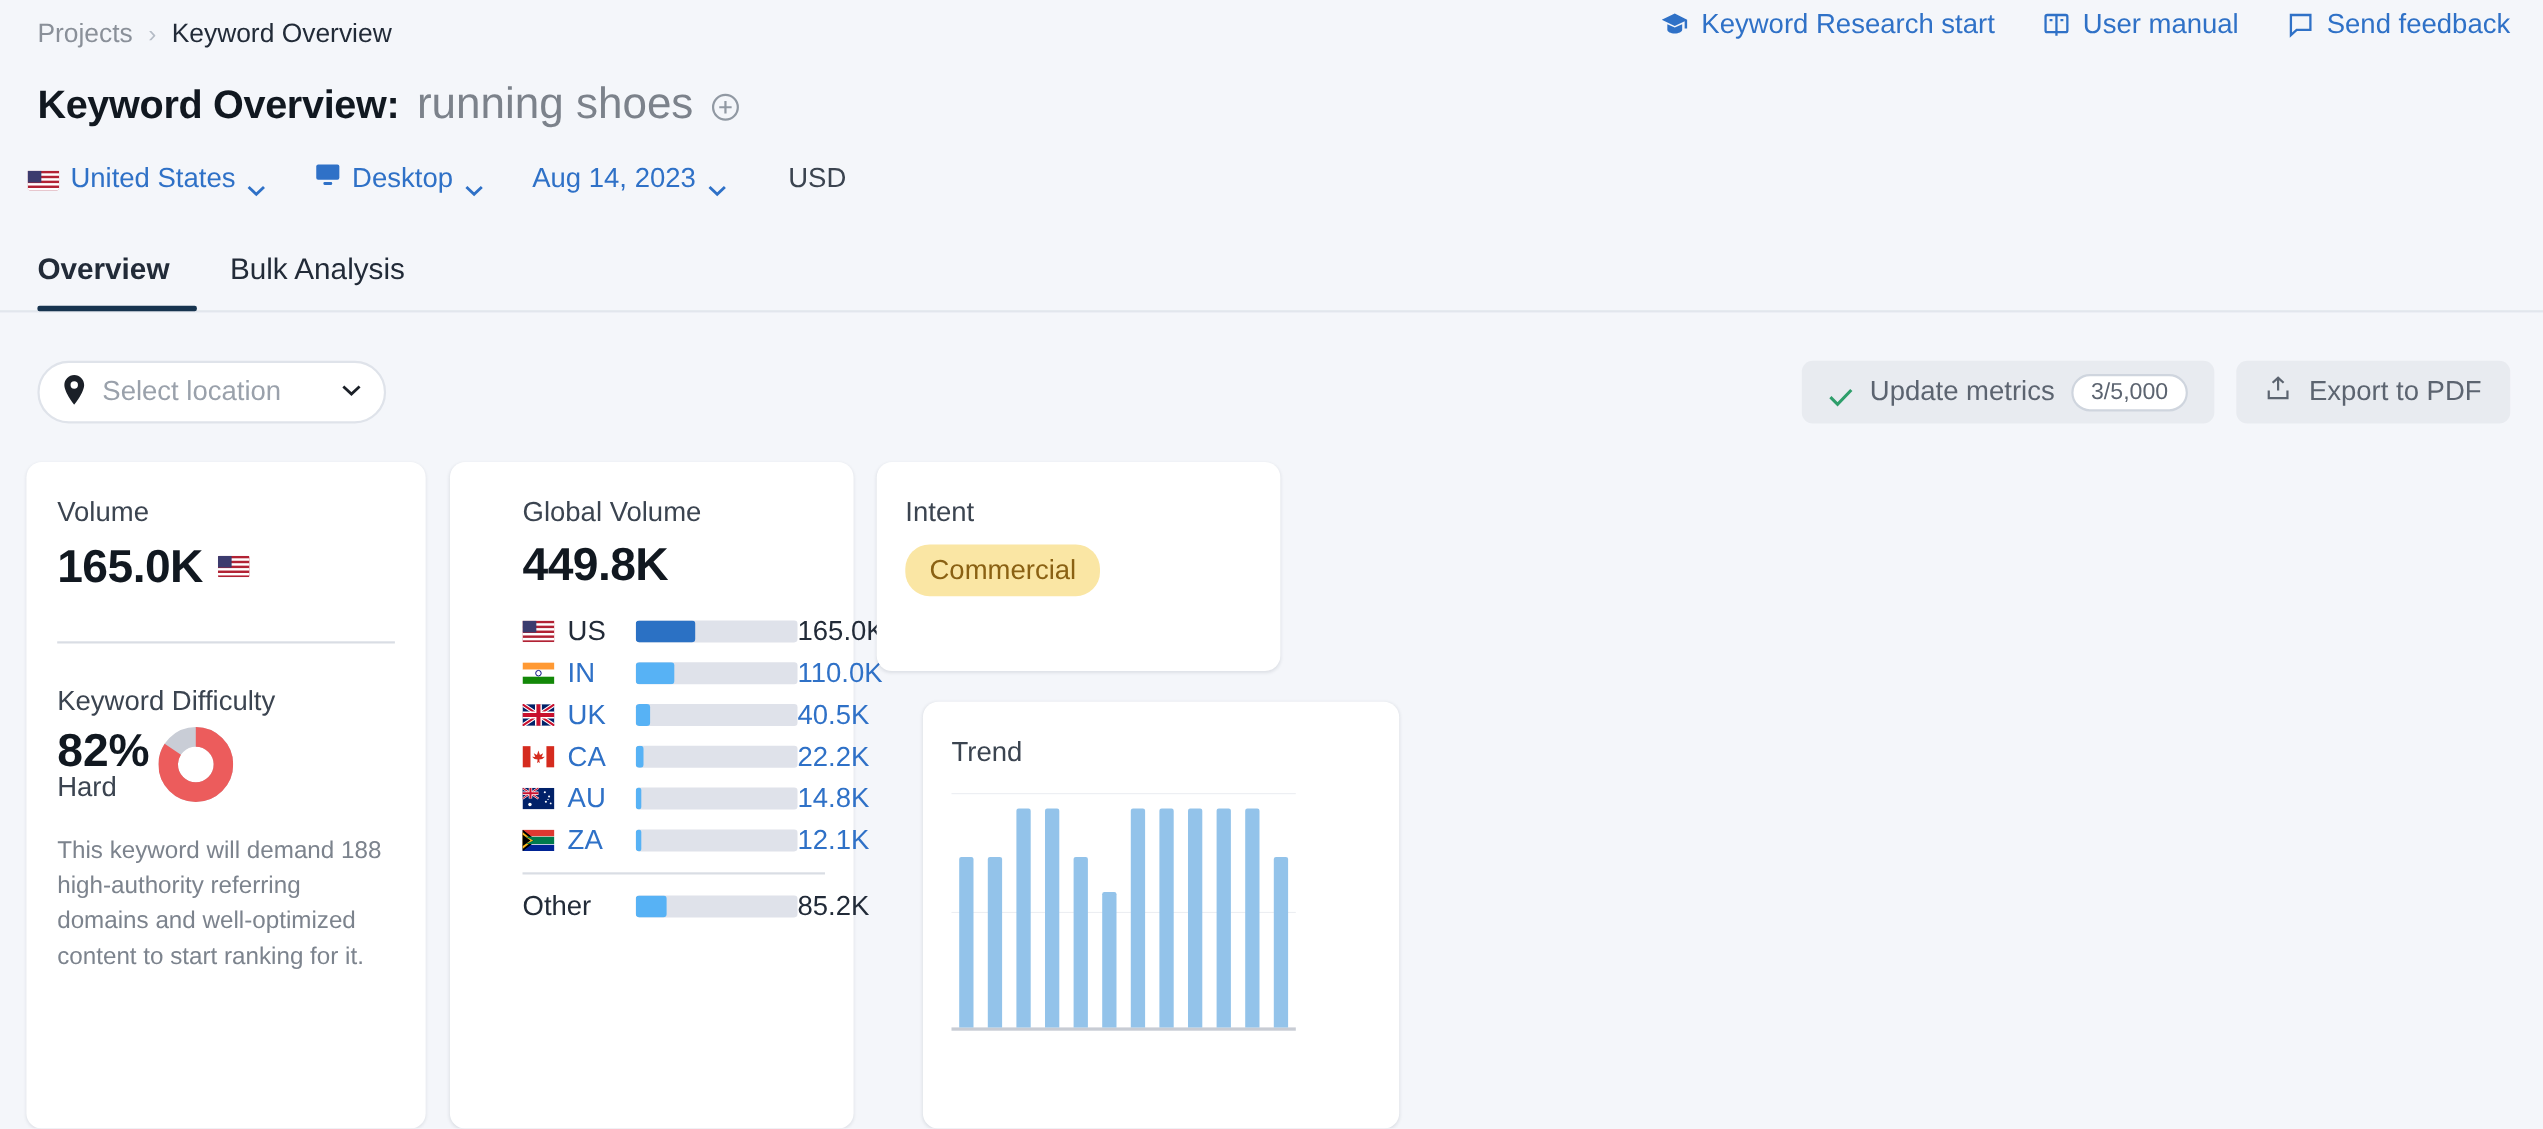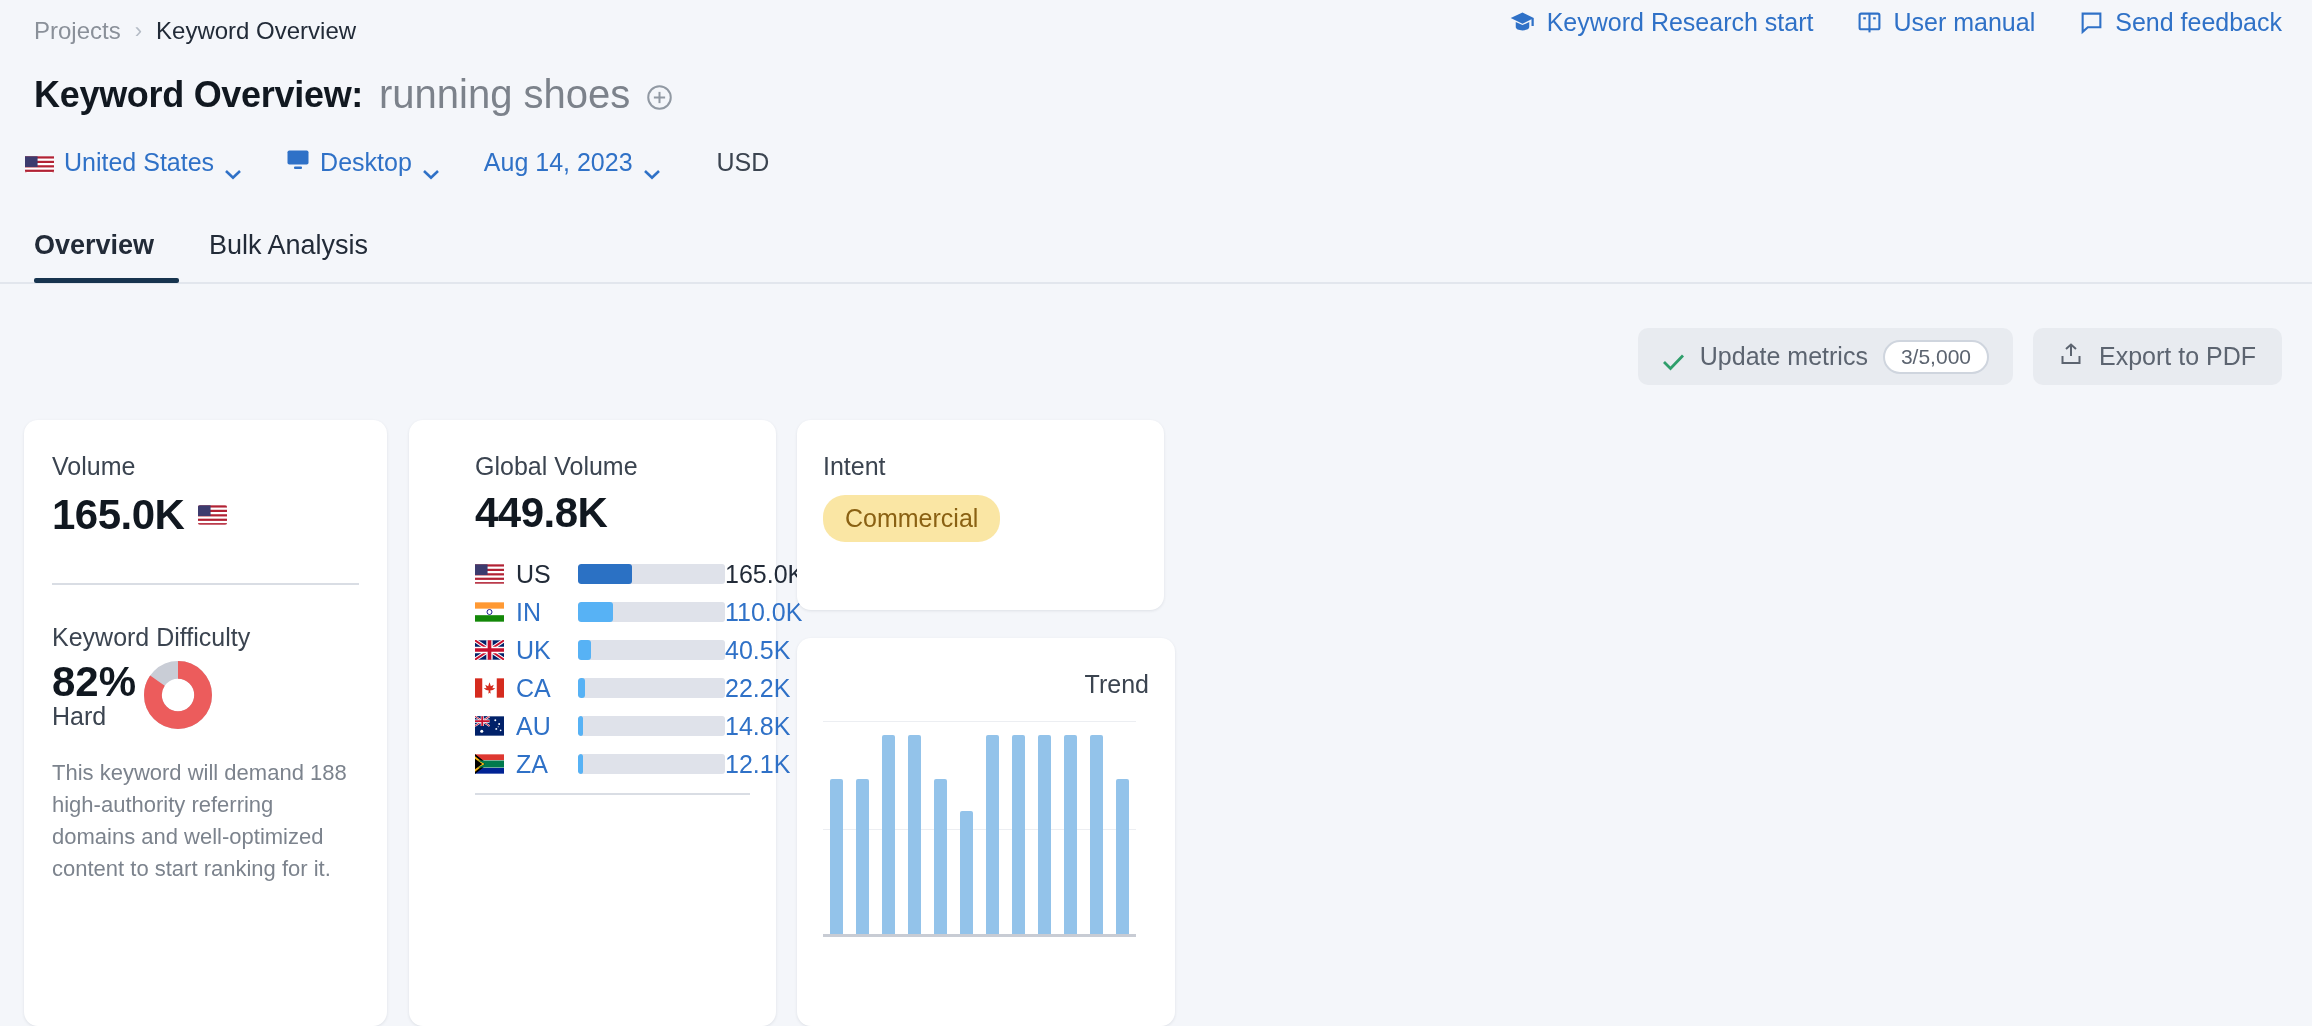--- a/index.html
+++ b/index.html
@@ -144,21 +144,21 @@
   
   #card-intent { left: 797px; top: 420px; width: 367px; height: 190px; }
   #card-intent .inner { padding: 32px 26px 0 26px; }
   .intent-badge {
     display: inline-block; margin-top: 14px;
     background: #fae6a4; color: #8a6113; font-size: 25px;
     padding: 9px 22px; border-radius: 22px;
   }
 
   
-  #card-trend { left: 797px; top: 638px; width: 378px; height: 388px; text-align: right; }
+  #card-trend { left: 839px; top: 638px; width: 433px; height: 388px; }
   #card-trend .inner { padding: 32px 26px 0 26px; }
   .trend-chart { position: relative; width: 313px; height: 218px; margin-top: 20px; }
   .grid-line { position: absolute; left: 0; width: 100%; height: 1px; background: #eceef2; }
   .base-line { position: absolute; left: 0; bottom: 0; width: 100%; height: 3px; background: #c8ccd4; }
   .bars { position: absolute; left: 0; bottom: 3px; width: 100%; height: 215px; display: flex; align-items: flex-end; }
   .bar-slot { flex: 1; display: flex; justify-content: center; align-items: flex-end; height: 100%; }
   .bar { width: 13px; background: #93c3ea; border-radius: 2px 2px 0 0; }
 
   
   #card-cpc { left: 1185px; top: 420px; width: 367px; height: 606px; }
@@ -270,20 +270,33 @@
     </div>
     <div class="usd">USD</div>
   </div>
 
   <div class="tabs">
     <div class="tab active">Overview</div>
     <div class="tab inactive">Bulk Analysis</div>
     <div class="tab-underline"></div>
   </div>
 
+  <div class="loc-select">
+    <span>
+      <svg width="23" height="27" viewBox="0 0 20 24" fill="#1b2028">
+          <path d="M10 0C5.6 0 2 3.6 2 8c0 6 8 16 8 16s8-10 8-16c0-4.4-3.6-8-8-8Zm0 11a3 3 0 1 1 0-6 3 3 0 0 1 0 6Z"></path>
+        </svg>
+    </span>
+    <span class="loc-ph">Select location</span>
+    <span>
+      <svg width="19" height="12" viewBox="0 0 18 11" fill="none" stroke="#1b2028" stroke-width="2.4">
+          <polyline points="2,2 9,8.6 16,2"></polyline>
+        </svg>
+    </span>
+  </div>
 
   <div class="tool-right">
     <div class="btn-update">
       <span class="check">
         <svg width="23" height="18" viewBox="0 0 23 18" fill="none" stroke="#2e9e6b" stroke-width="2.8">
             <polyline points="2,9 8.5,15.5 21,2.5"></polyline>
           </svg>
       </span>
       <span>Update metrics</span>
       <span class="pill">3/5,000</span>
@@ -428,20 +441,27 @@
                 <path d="M3 6.5 L30 6.5 V13.5 L3 13.5 L10.5 10 Z" fill="#007a4d"></path>
               </svg></span>
             <span class="gv-code link">ZA</span>
             <span class="gv-bar">
               <i style="width:3.3%;background:#57b2f5"></i>
             </span>
             <span class="gv-val link">12.1K</span>
           </div>
         </div>
       <div class="gv-sep"></div>
+      <div class="gv-row">
+        <span class="gv-code dark" style="width:103px">Other</span>
+        <span class="gv-bar">
+            <i id="other-bar-fill" style="width: 19%; background: rgb(87, 178, 245);"></i>
+          </span>
+        <span class="gv-val dark">85.2K</span>
+      </div>
     </div>
   </div>
 
   <div class="card" id="card-intent">
     <div class="inner">
       <div class="card-label">Intent</div>
       <div class="intent-badge">Commercial</div>
     </div>
   </div>
 

